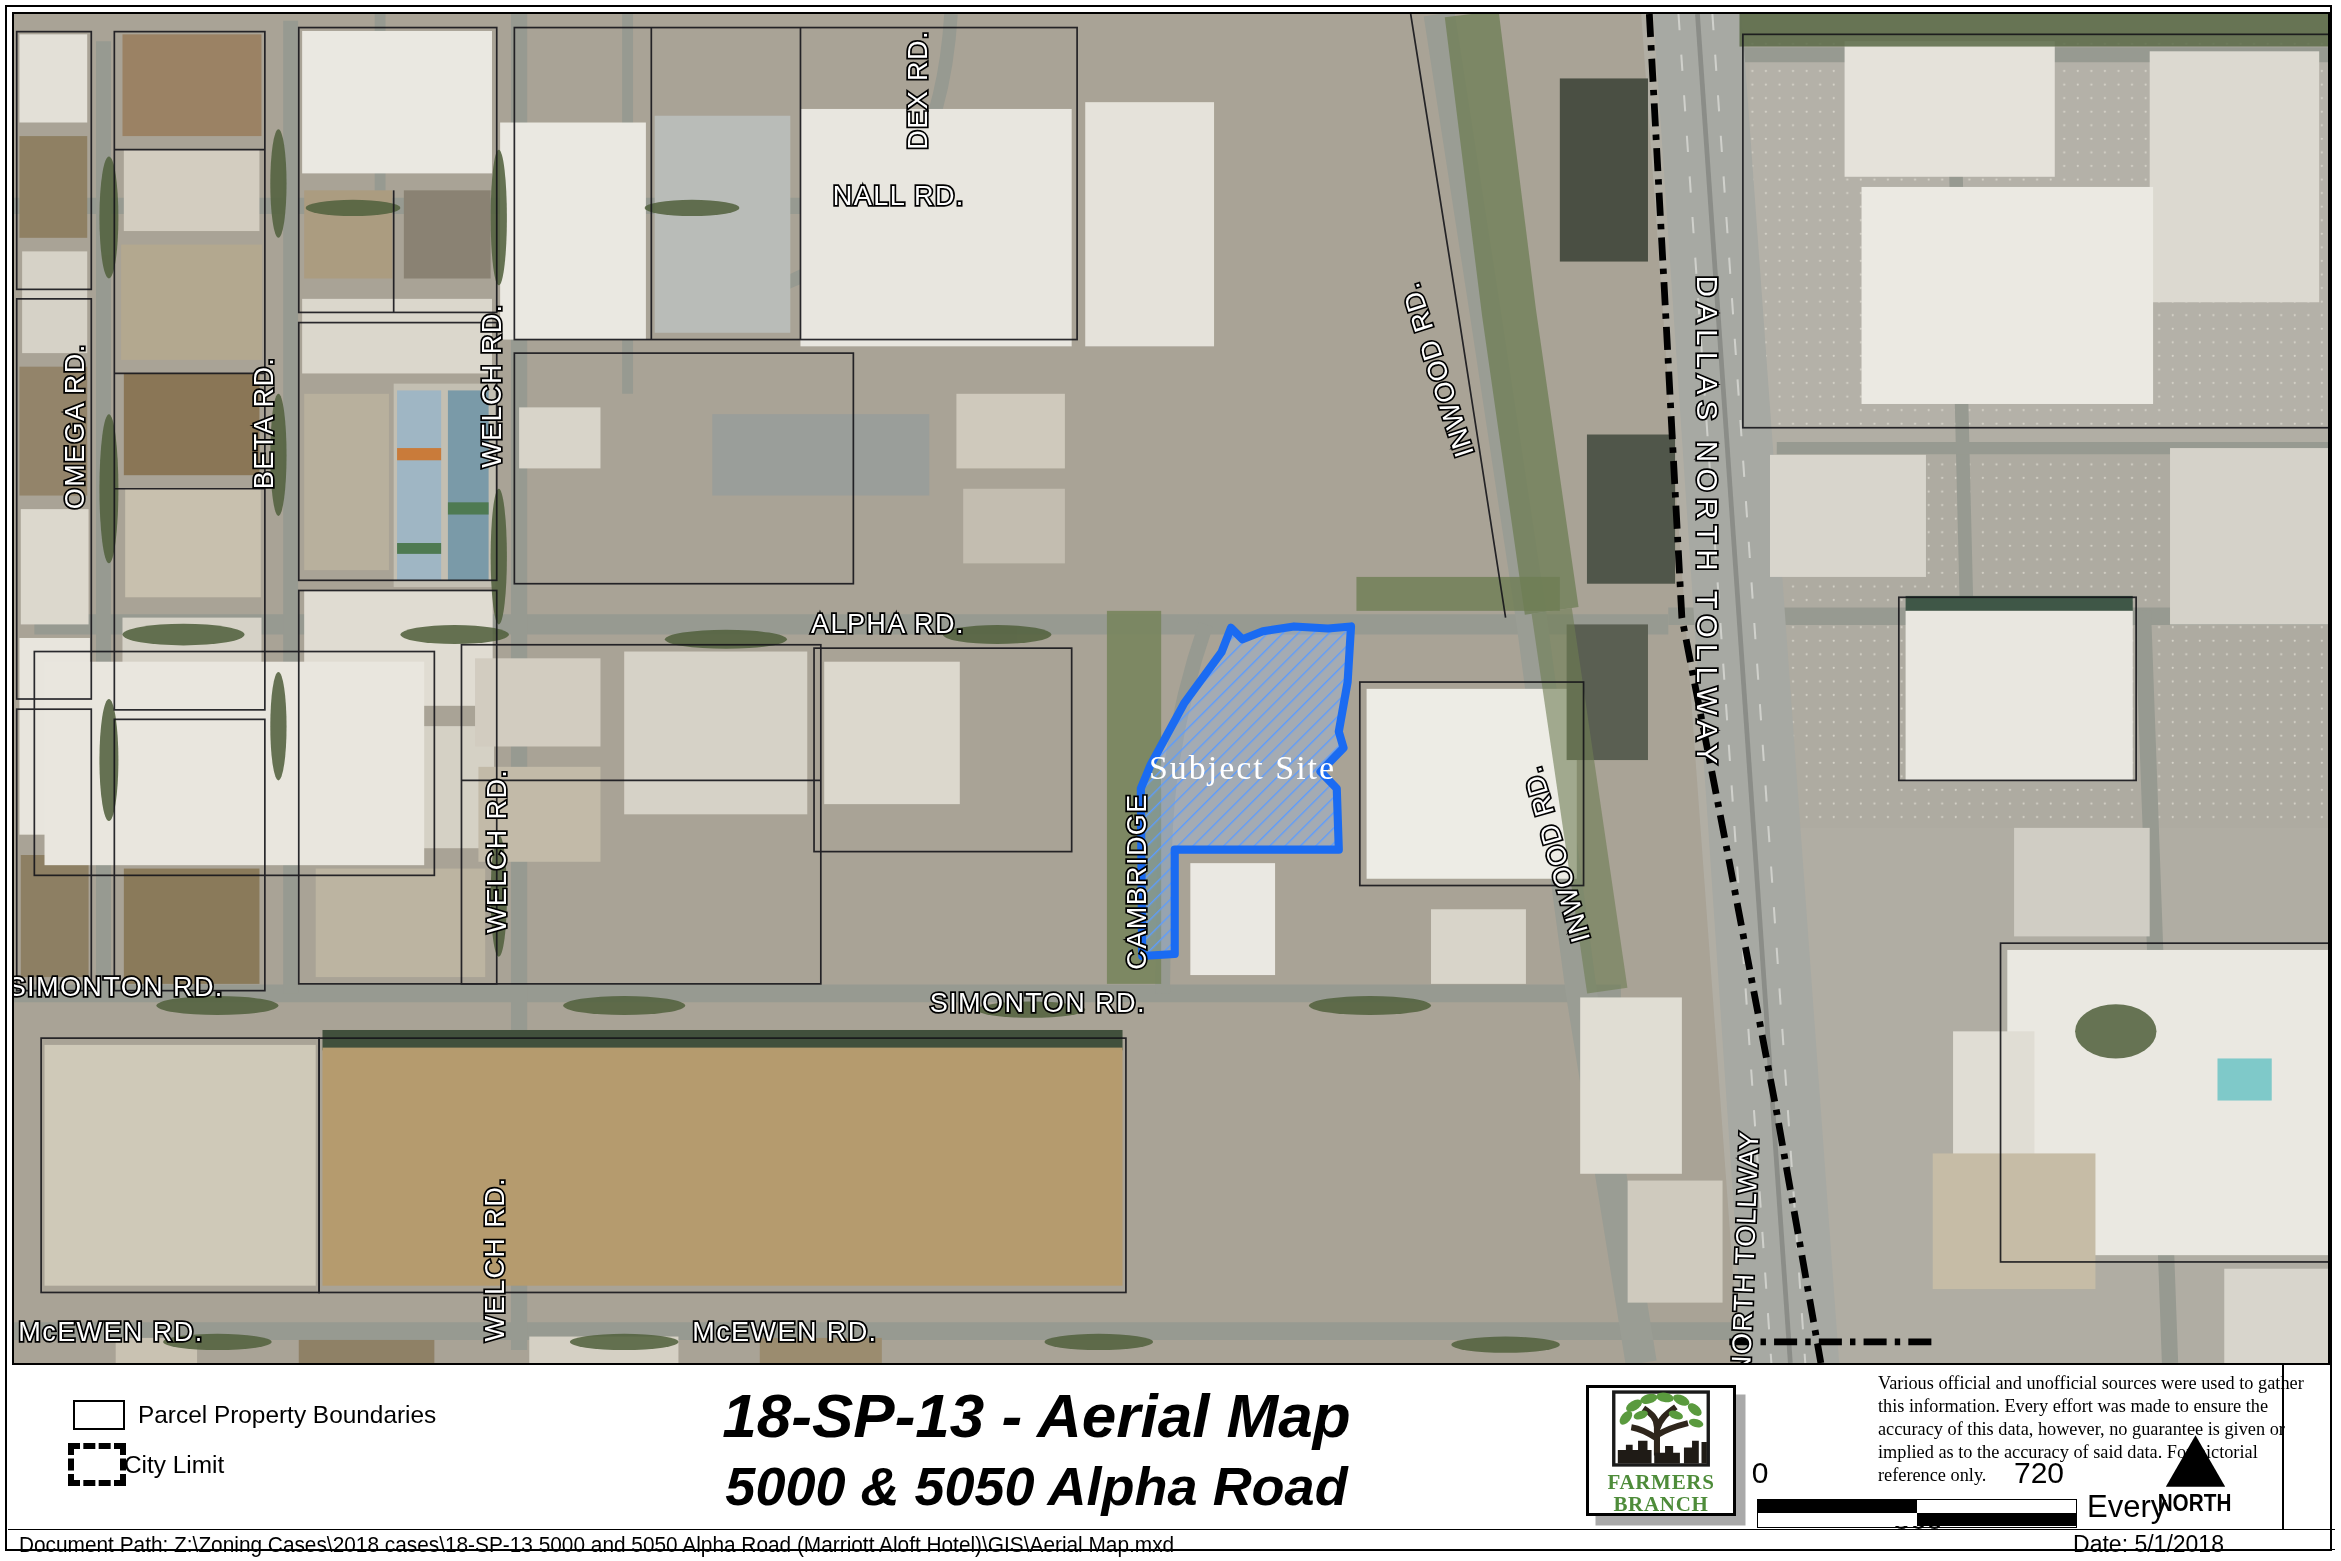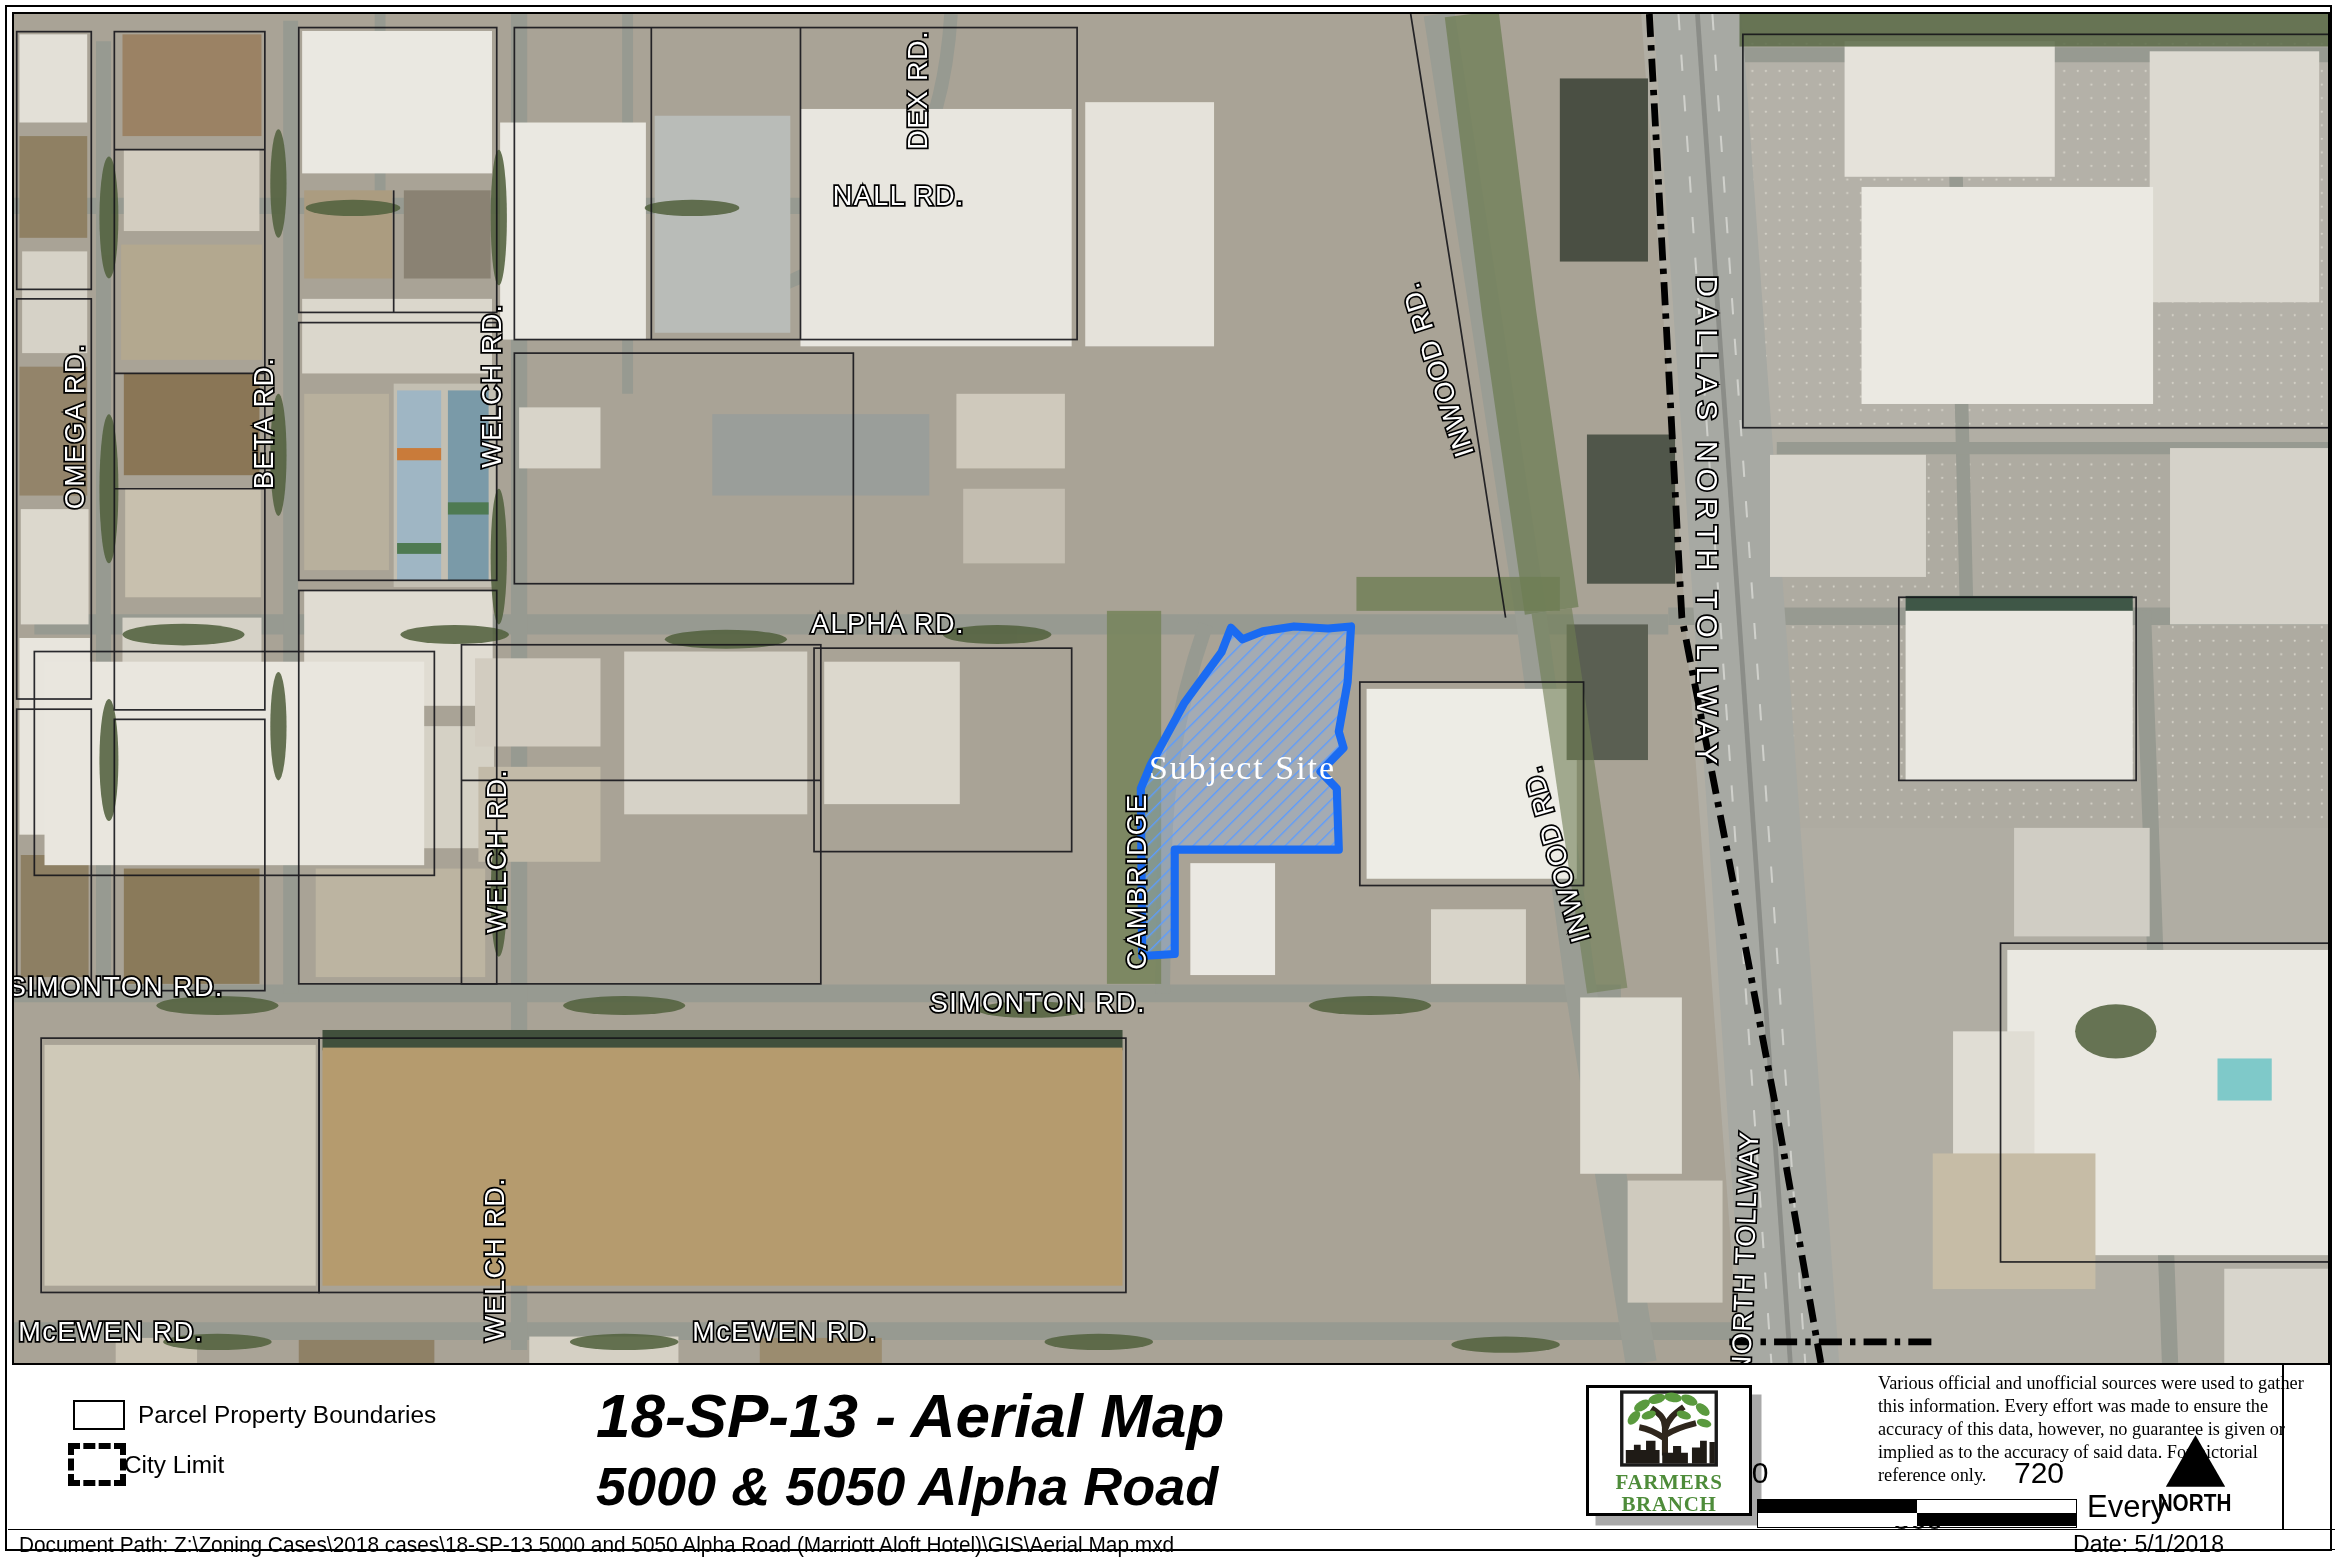--- a/index.html
+++ b/index.html
@@ -16,25 +16,25 @@
   text.rd-big{font-size:44px;letter-spacing:9px;}
   text.site{font-family:"Liberation Serif",serif;font-size:50px;fill:#fff;text-anchor:middle;letter-spacing:3px;}
 
   
   .legend-swatch-parcel{left:73px;top:1400px;width:52px;height:30px;border:2px solid #000;background:#fff;box-sizing:border-box;}
   .legend-swatch-city{left:68px;top:1443px;width:58px;height:43px;border:6.1px dashed #000;background:#fff;box-sizing:border-box;}
   .legend-label{font-size:24.4px;line-height:30px;white-space:nowrap;}
   #legend-label-parcel{left:138px;top:1400px;}
   #legend-label-city{left:124px;top:1450px;}
 
-  #map-title{left:596px;top:1382px;width:881px;font-weight:bold;font-style:italic;}
+  #map-title{left:596px;top:1382px;width:881px;text-align:center;font-weight:bold;font-style:italic;}
   #map-title .t1{font-size:62px;line-height:68px;letter-spacing:0px;}
   #map-title .t2{font-size:54px;line-height:73px;}
 
-  #logo-box{left:1586px;top:1385px;width:166px;height:131px;background:#fff;border:3.4px solid #000;
+  #logo-box{left:1586px;top:1385px;width:150px;height:131px;background:#fff;border:3.4px solid #000;
             box-shadow:9.5px 9.5px 0 #a9a9a9;box-sizing:border-box;text-align:center;}
   .logo-word{font-family:"Liberation Serif",serif;font-weight:bold;color:#4e8c3a;font-size:21px;line-height:22.4px;letter-spacing:0.7px;}
 
   #disclaimer{left:1878px;top:1372px;width:439px;font-family:"Liberation Serif",serif;font-size:18.3px;line-height:23px;}
 
   #divider-right{left:2282px;top:1364px;width:2px;height:166px;background:#000;}
 
   .tick{font-size:30px;text-align:center;width:102px;}
   #tick-0{left:1709px;top:1456px;}
   #tick-360{left:1867px;top:1456px;margin-top:46px;}

